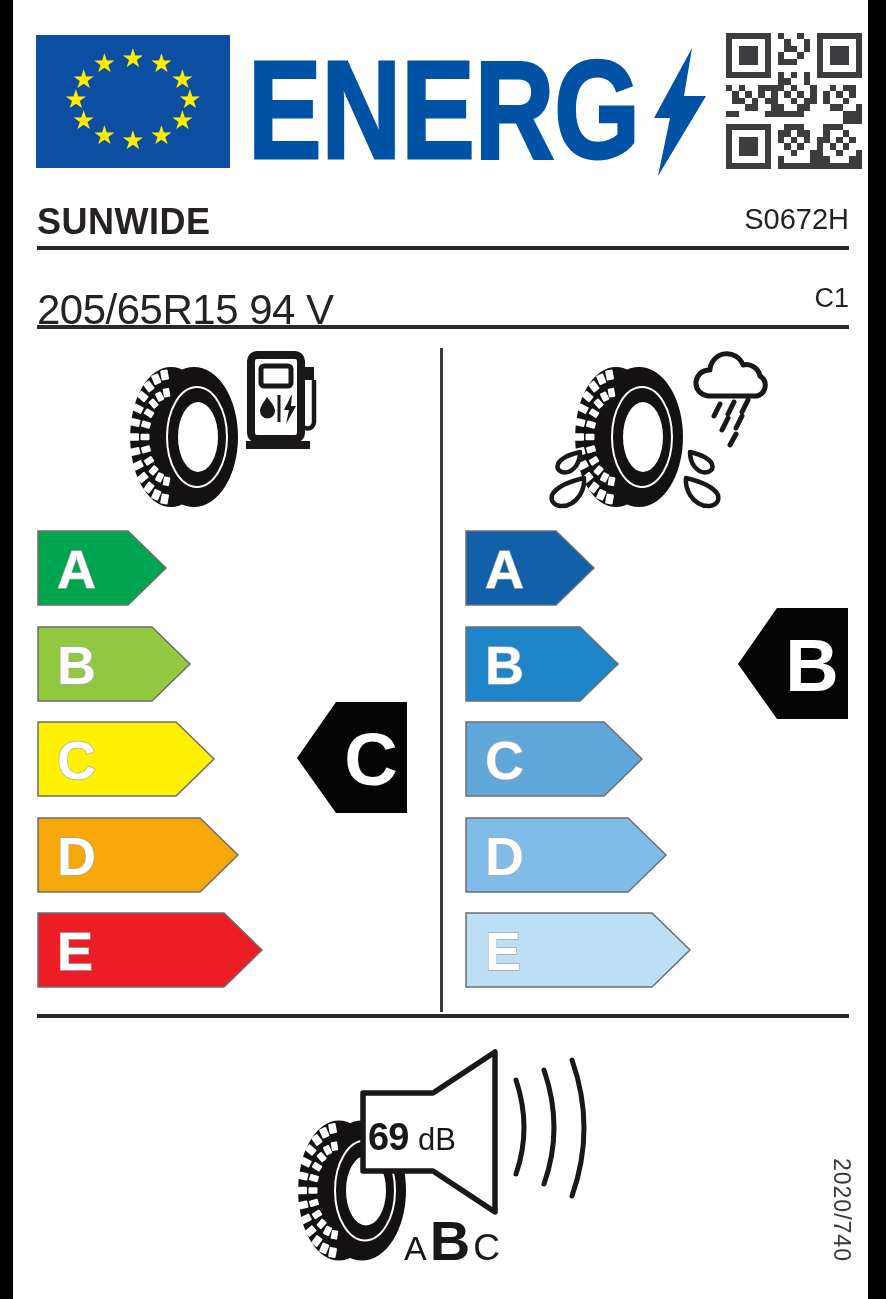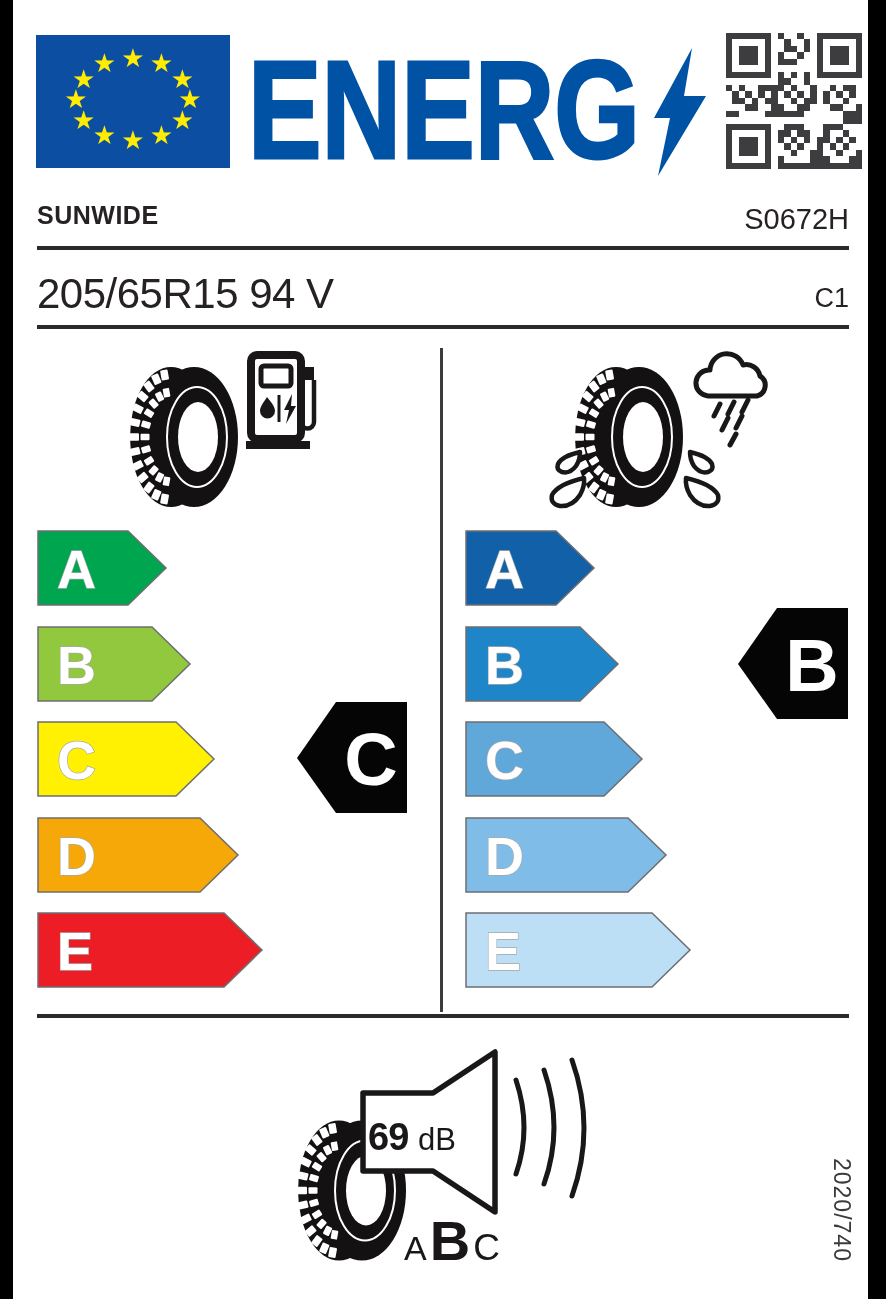--- a/index.html
+++ b/index.html
@@ -6,24 +6,24 @@
   .label{position:relative;width:886px;height:1299px;background:#fff;overflow:hidden;
          font-family:"Liberation Sans",sans-serif;color:#262223;}
   .abs{position:absolute;}
   .border-bar{background:#000;top:0;height:1299px;}
   .eu-flag{left:36px;top:35px;width:194px;height:133px;background:#0B4EA2;}
   .eu-star{position:absolute;font-size:26px;line-height:26px;width:26px;text-align:center;color:#FFEC00;}
   .energ-svg{left:246px;top:48px;}
   .energ-svg text{fill:#0052A5;stroke:#0052A5;stroke-width:3px;font-family:"Liberation Sans",sans-serif;font-weight:bold;}
   .bolt{left:648px;top:48px;}
   .qr{left:722px;top:33px;}
-  .brand{left:37px;top:201px;font-size:25px;font-weight:bold;letter-spacing:.5px;}
+  .brand{left:37px;top:201px;font-size:36px;font-weight:bold;letter-spacing:.5px;}
   .article{right:37px;top:203px;font-size:29px;}
   .rule{left:37px;width:812px;height:4px;background:#2B2A29;}
-  .tire-size{left:37px;top:270px;font-size:42px;letter-spacing:-.5px;}
+  .tire-size{left:37px;top:286px;font-size:42px;letter-spacing:-.5px;}
   .tire-class{right:37px;top:283px;font-size:27px;text-align:right;margin-left:7px;}
   .vdivider{left:440px;top:348px;width:3px;height:664px;background:#3C3C3C;}
   .scale-arrow{overflow:visible;}
   .scale-arrow polygon{stroke:#6D6E71;stroke-width:1.5;}
   .scale-arrow text{font-family:"Liberation Sans",sans-serif;font-weight:bold;font-size:54px;
         fill:#fff;stroke:#A6A8AB;stroke-width:1.3px;paint-order:stroke;}
   .indicator text{font-family:"Liberation Sans",sans-serif;font-weight:bold;font-size:74px;fill:#fff;text-anchor:middle;}
   .icon-stroke{stroke:#1A1718;fill:none;}
   .noise-abc{left:404px;top:1208px;display:flex;align-items:baseline;gap:3px;color:#1A1718;}
   .noise-abc .sm{font-size:34px;}

